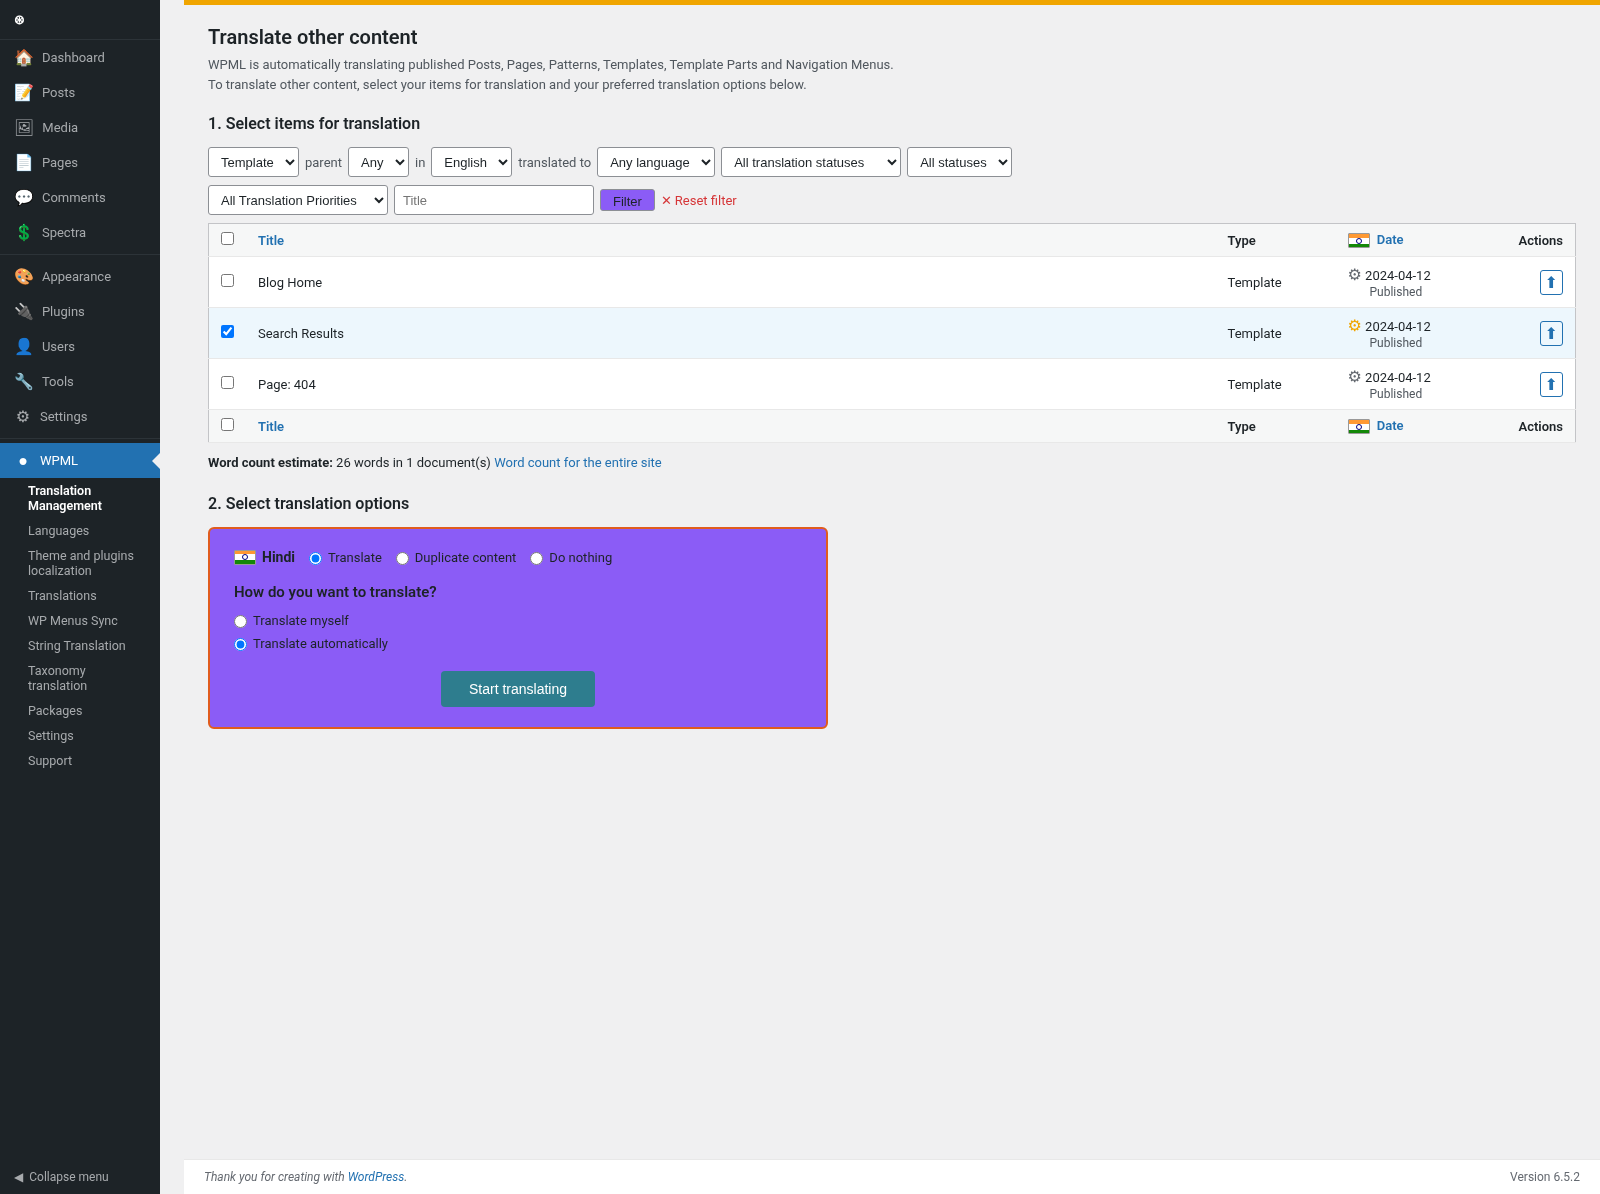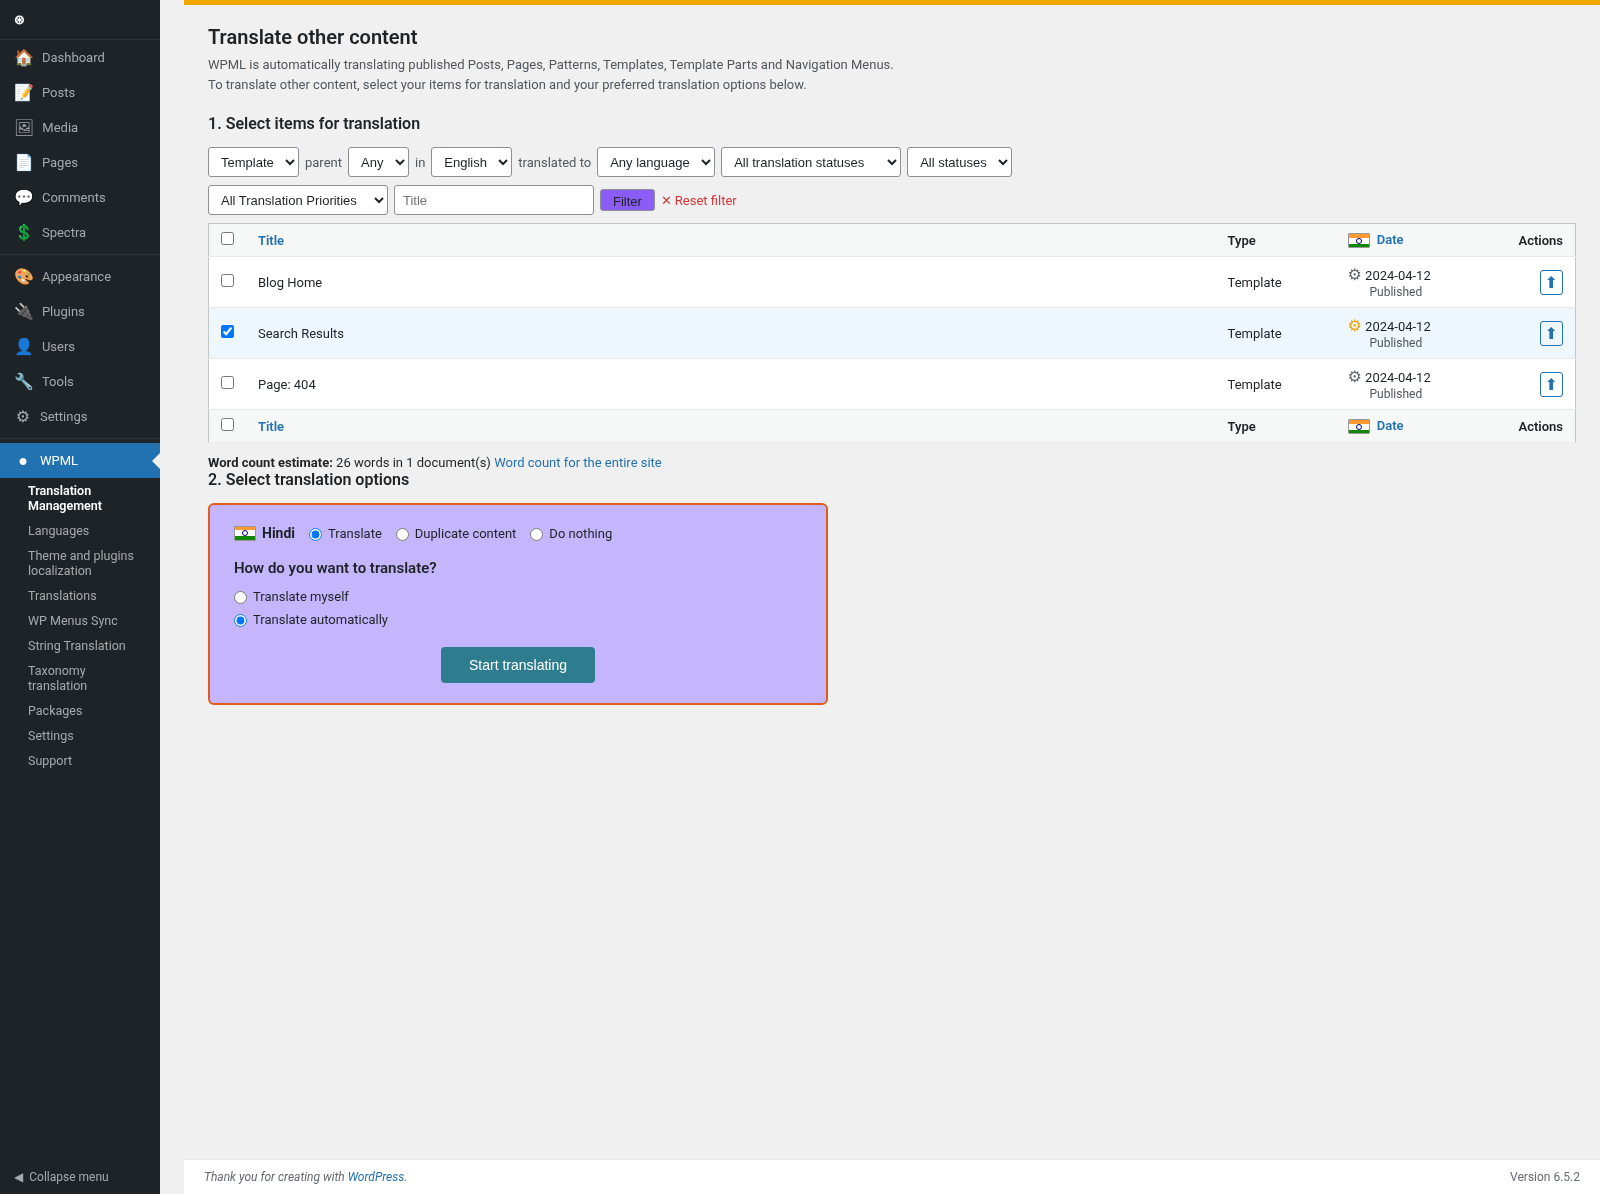--- a/index.html
+++ b/index.html
@@ -116,30 +116,30 @@
     .items-table th { background: #f6f7f7; font-weight: 600; font-size: 13px; color: #1d2327; }
     .items-table th a, .items-table td a { color: #2271b1; text-decoration: none; }
     .items-table tr.checked-row { background: #edf7fd; }
     .items-table .col-check { width: 30px; }
     .items-table .col-type { width: 120px; }
     .items-table .col-date { width: 160px; }
     .items-table .col-actions { width: 80px; text-align: right; }
     .date-sub { font-size: 12px; color: #50575e; }
 
     
-    .word-count { font-size: 13px; }
+    .word-count { font-size: 13px; margin-bottom: 24px; }
     .word-count a { color: #2271b1; text-decoration: none; }
 
     
     .section2-title { font-size: 16px; font-weight: 600; margin-bottom: 14px; color: #1d2327; }
     .translation-options-box {
       border: 2px solid #e05c1e;
       border-radius: 6px;
       padding: 20px 24px;
-      background: #c4b5fd;
+      background: #8b5cf6;
       max-width: 620px;
     }
     .lang-row { display: flex; align-items: center; gap: 14px; margin-bottom: 18px; flex-wrap: wrap; }
     .lang-name { font-weight: 700; font-size: 14px; display: flex; align-items: center; gap: 6px; }
     .radio-option { display: flex; align-items: flex-end; gap: 6px; font-size: 13px; color: #1d2327; }
     .radio-option input[type="radio"] { cursor: pointer; }
     .how-title { font-size: 15px; font-weight: 600; margin-bottom: 12px; color: #1d2327; }
     .radio-group { display: flex; flex-direction: column; gap: 8px; margin-bottom: 20px; }
     .start-btn {
       background: #2e7d8e;

